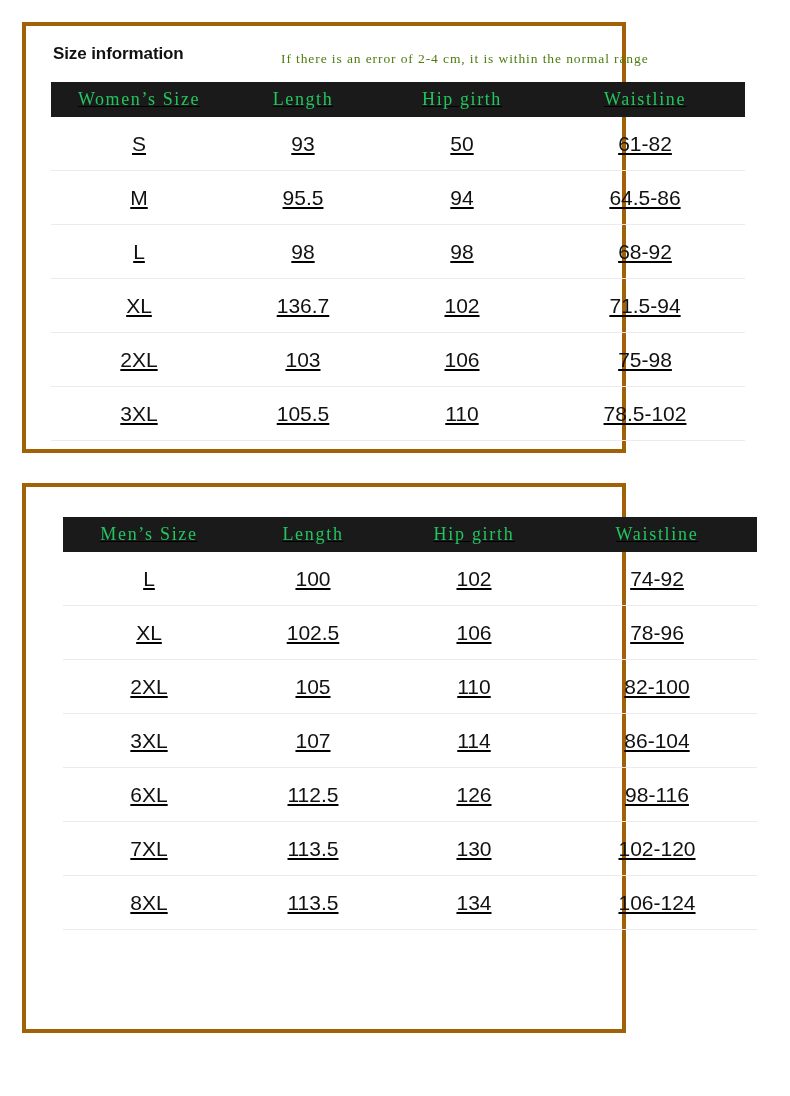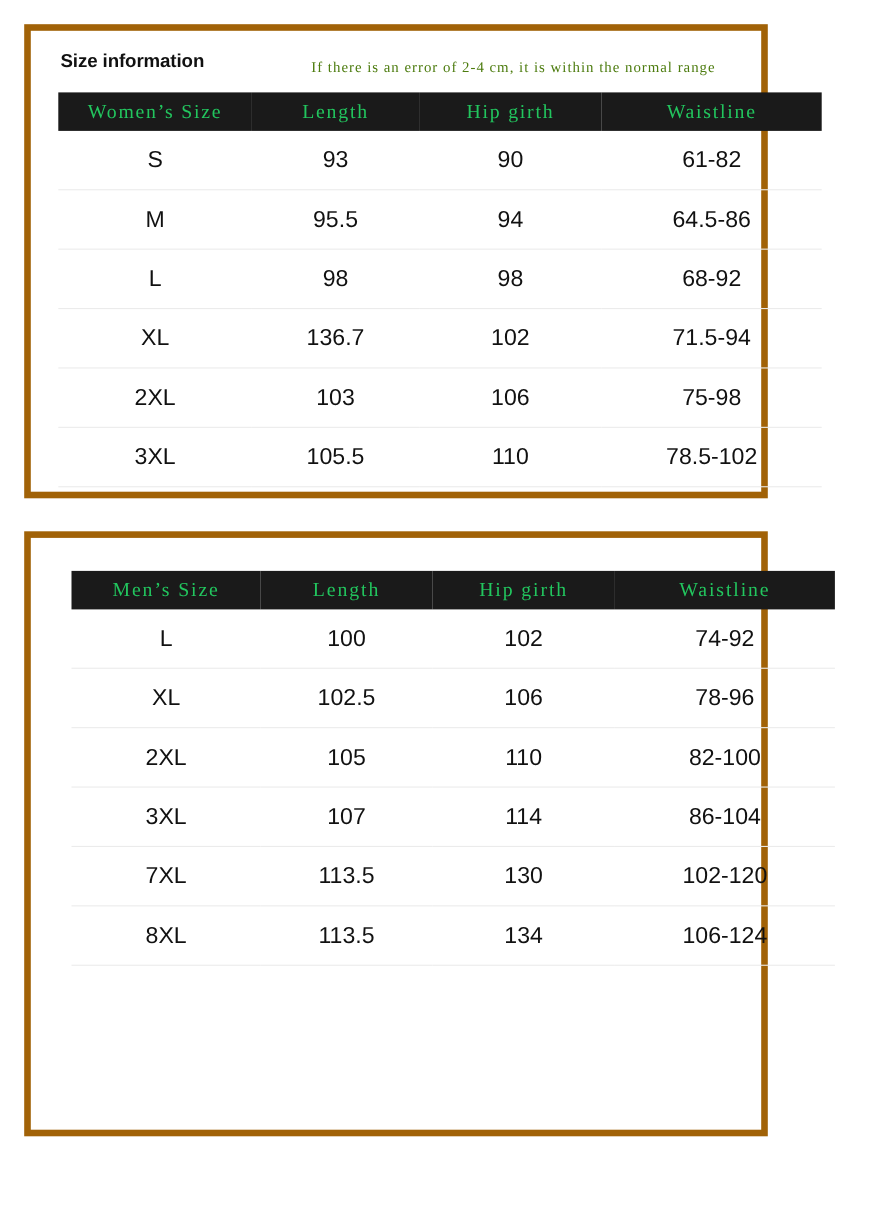--- a/index.html
+++ b/index.html
@@ -18,24 +18,25 @@
     width: 790px;
     height: 1096px;
     background: #ffffff;
     overflow: hidden;
   }
 
   
   .card {
     position: absolute;
     left: 22px;
-    width: 676px;
+    width: 604px;
     background: #ffffff;
-    border: 6px solid #a16207;
+    border: 4px solid #a16207;
     box-sizing: border-box;
+    text-decoration: underline;
   }
   .card-women {
     top: 22px;
     height: 431px;
   }
   .card-men {
     top: 483px;
     height: 550px;
     padding-left: 12px;
   }
@@ -141,21 +142,21 @@
           <th>Women’s Size</th>
           <th>Length</th>
           <th>Hip girth</th>
           <th>Waistline</th>
         </tr>
       </thead>
       <tbody>
         <tr>
           <td>S</td>
           <td>93</td>
-          <td>90</td>
+          <td>50</td>
           <td>61-82</td>
         </tr>
         <tr>
           <td>M</td>
           <td>95.5</td>
           <td>94</td>
           <td>64.5-86</td>
         </tr>
         <tr>
           <td>L</td>
@@ -223,20 +224,26 @@
           <td>110</td>
           <td>82-100</td>
         </tr>
         <tr>
           <td>3XL</td>
           <td>107</td>
           <td>114</td>
           <td>86-104</td>
         </tr>
         <tr>
+          <td>6XL</td>
+          <td>112.5</td>
+          <td>126</td>
+          <td>98-116</td>
+        </tr>
+        <tr>
           <td>7XL</td>
           <td>113.5</td>
           <td>130</td>
           <td>102-120</td>
         </tr>
         <tr>
           <td>8XL</td>
           <td>113.5</td>
           <td>134</td>
           <td>106-124</td>

